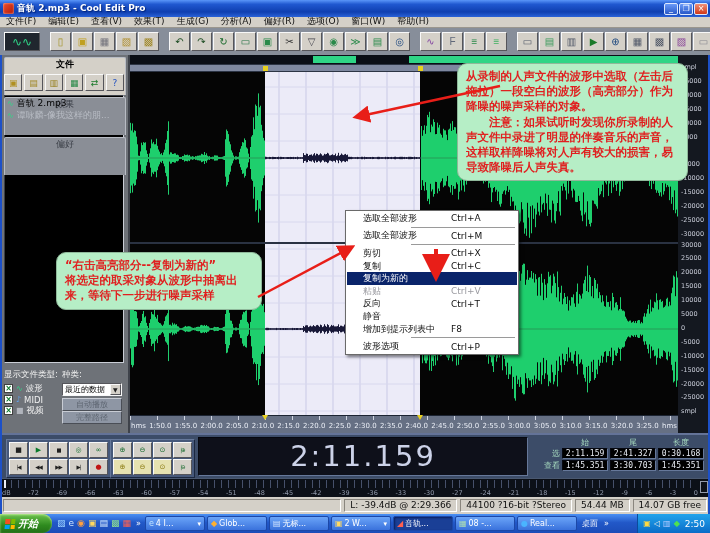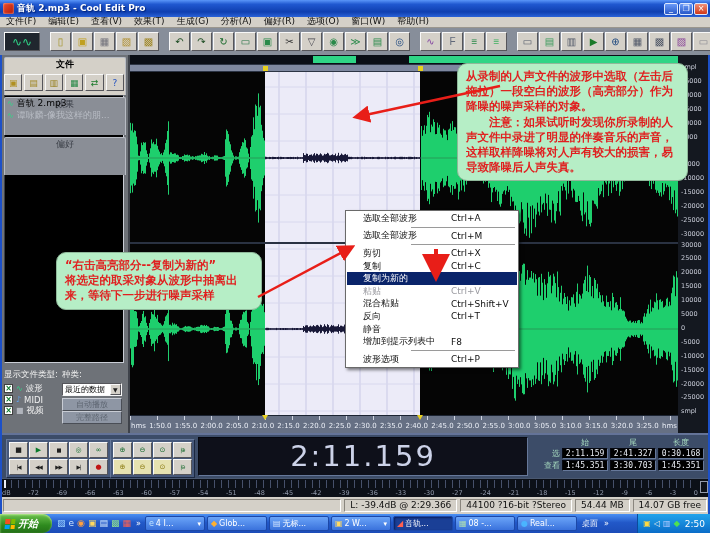--- a/index.html
+++ b/index.html
@@ -370,24 +370,20 @@
     </div>
       <div class="cmi hl">
       <span class="cl">复制为新的</span>
       <span class="sc"></span>
     </div>
       <div class="cmi dis">
       <span class="cl">粘贴</span>
       <span class="sc">Ctrl+V</span>
     </div>
       <div class="cmi">
-      <span class="cl">混合粘贴</span>
-      <span class="sc">Ctrl+Shift+V</span>
-    </div>
-      <div class="cmi">
       <span class="cl">反向</span>
       <span class="sc">Ctrl+T</span>
     </div>
       <div class="cmi">
       <span class="cl">静音</span>
       <span class="sc"></span>
     </div>
       <div class="cmi">
       <span class="cl">增加到提示列表中</span>
       <span class="sc">F8</span>

